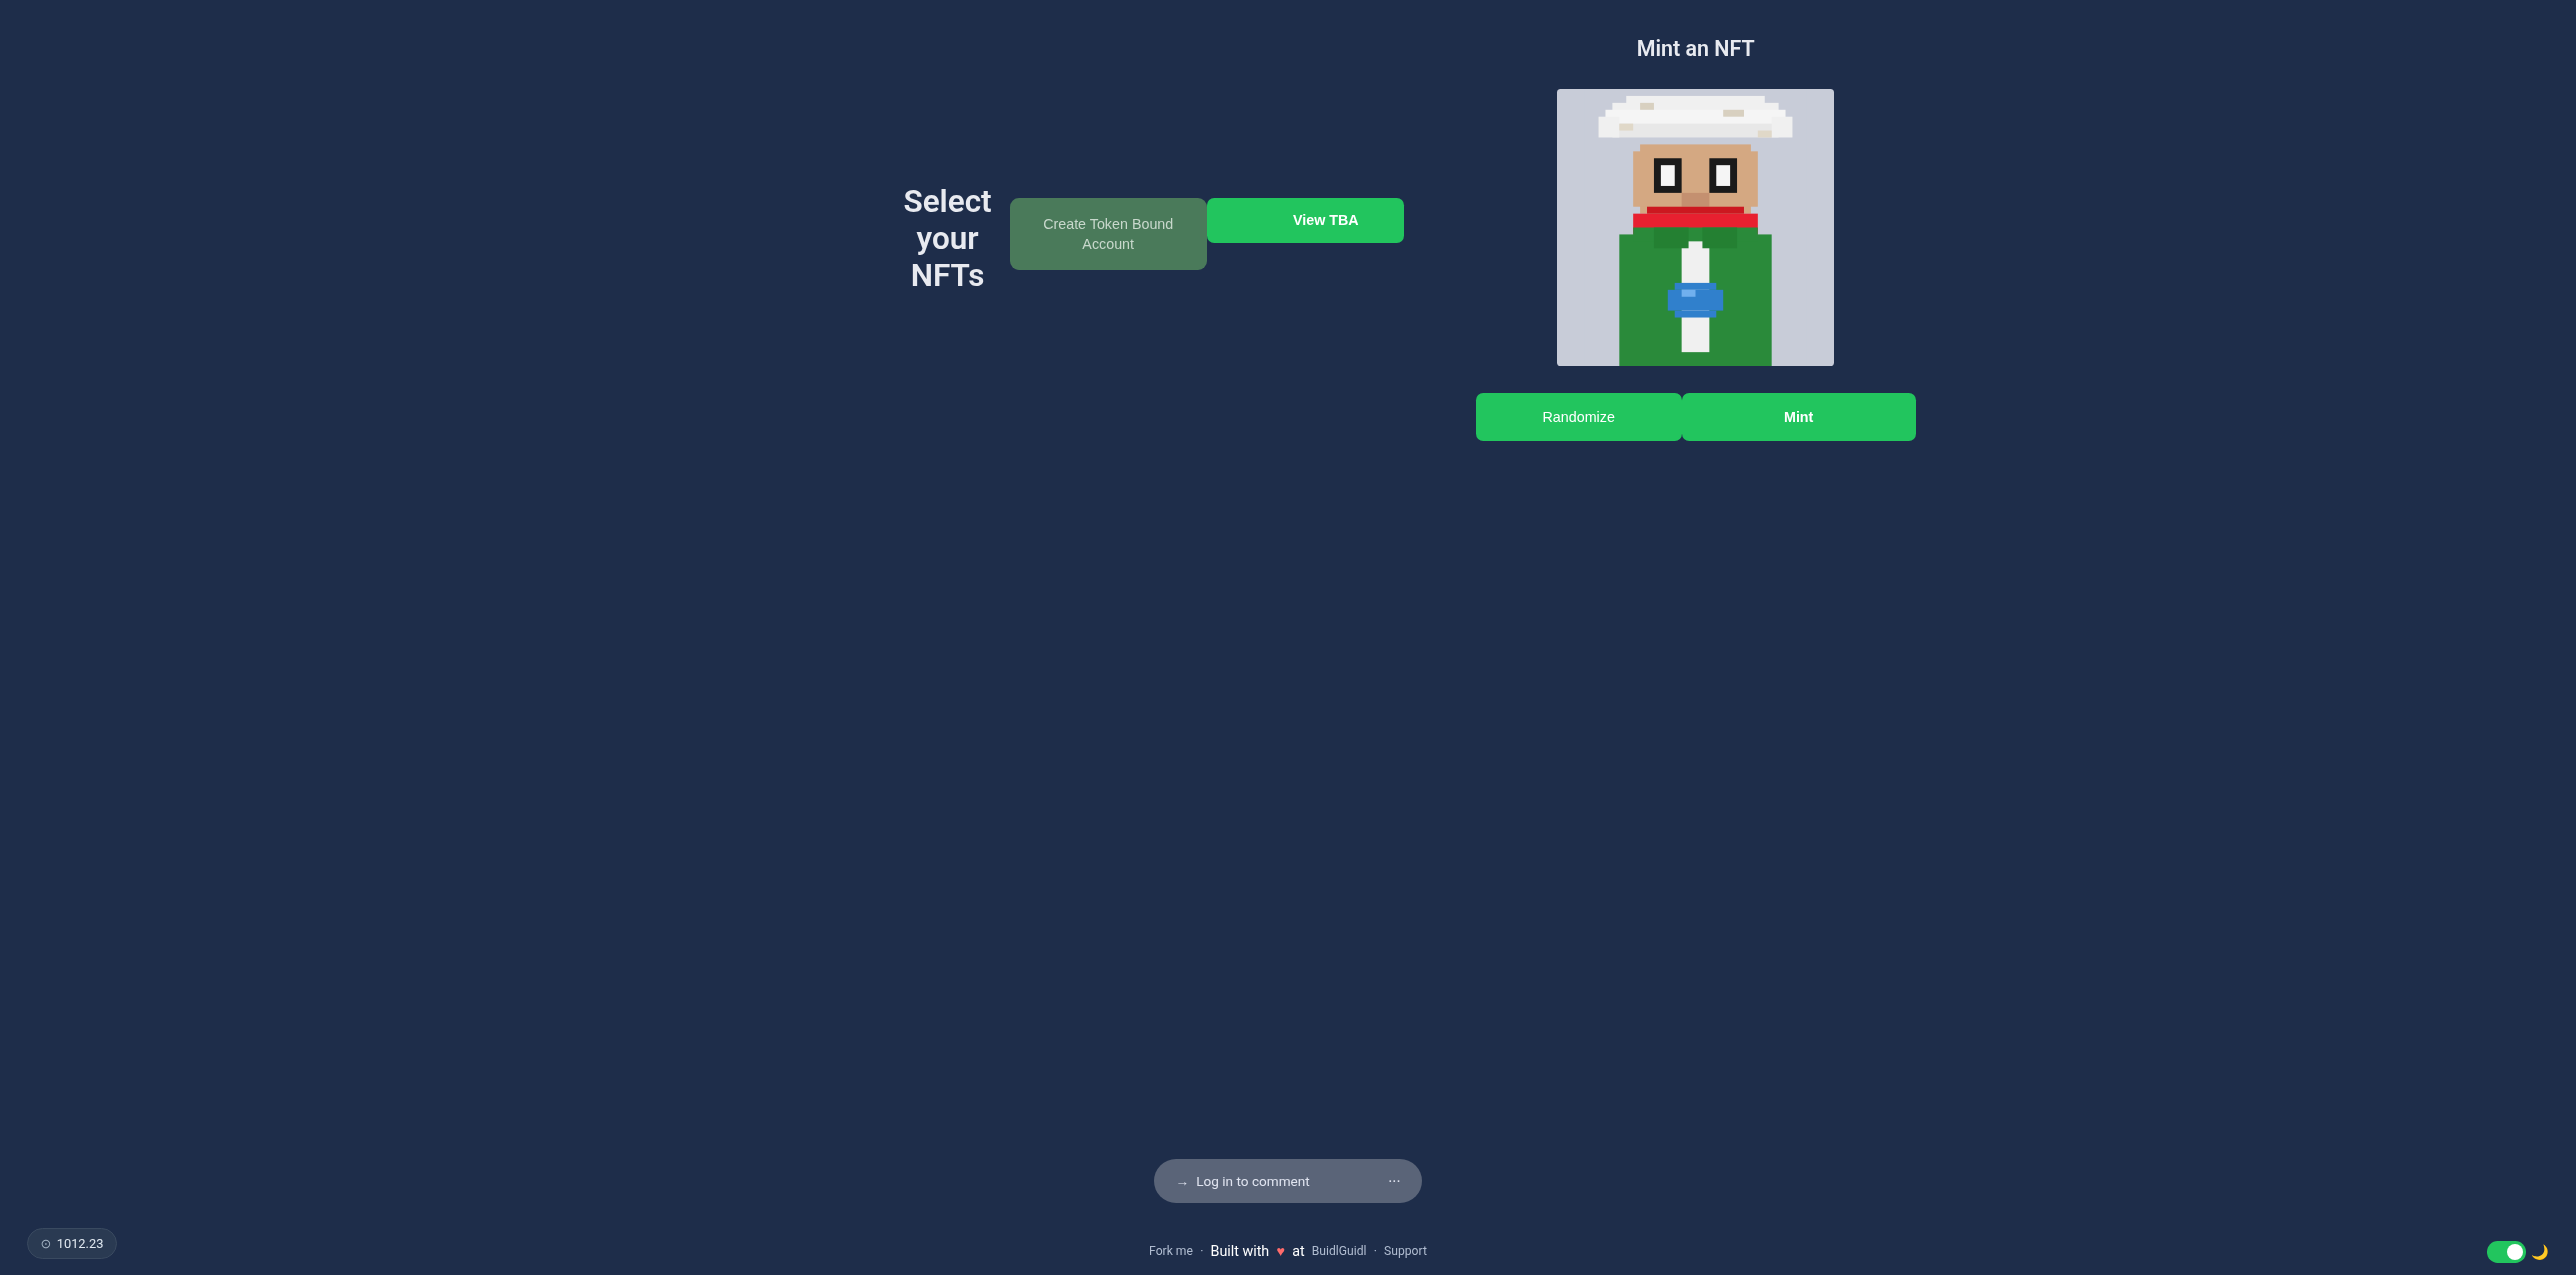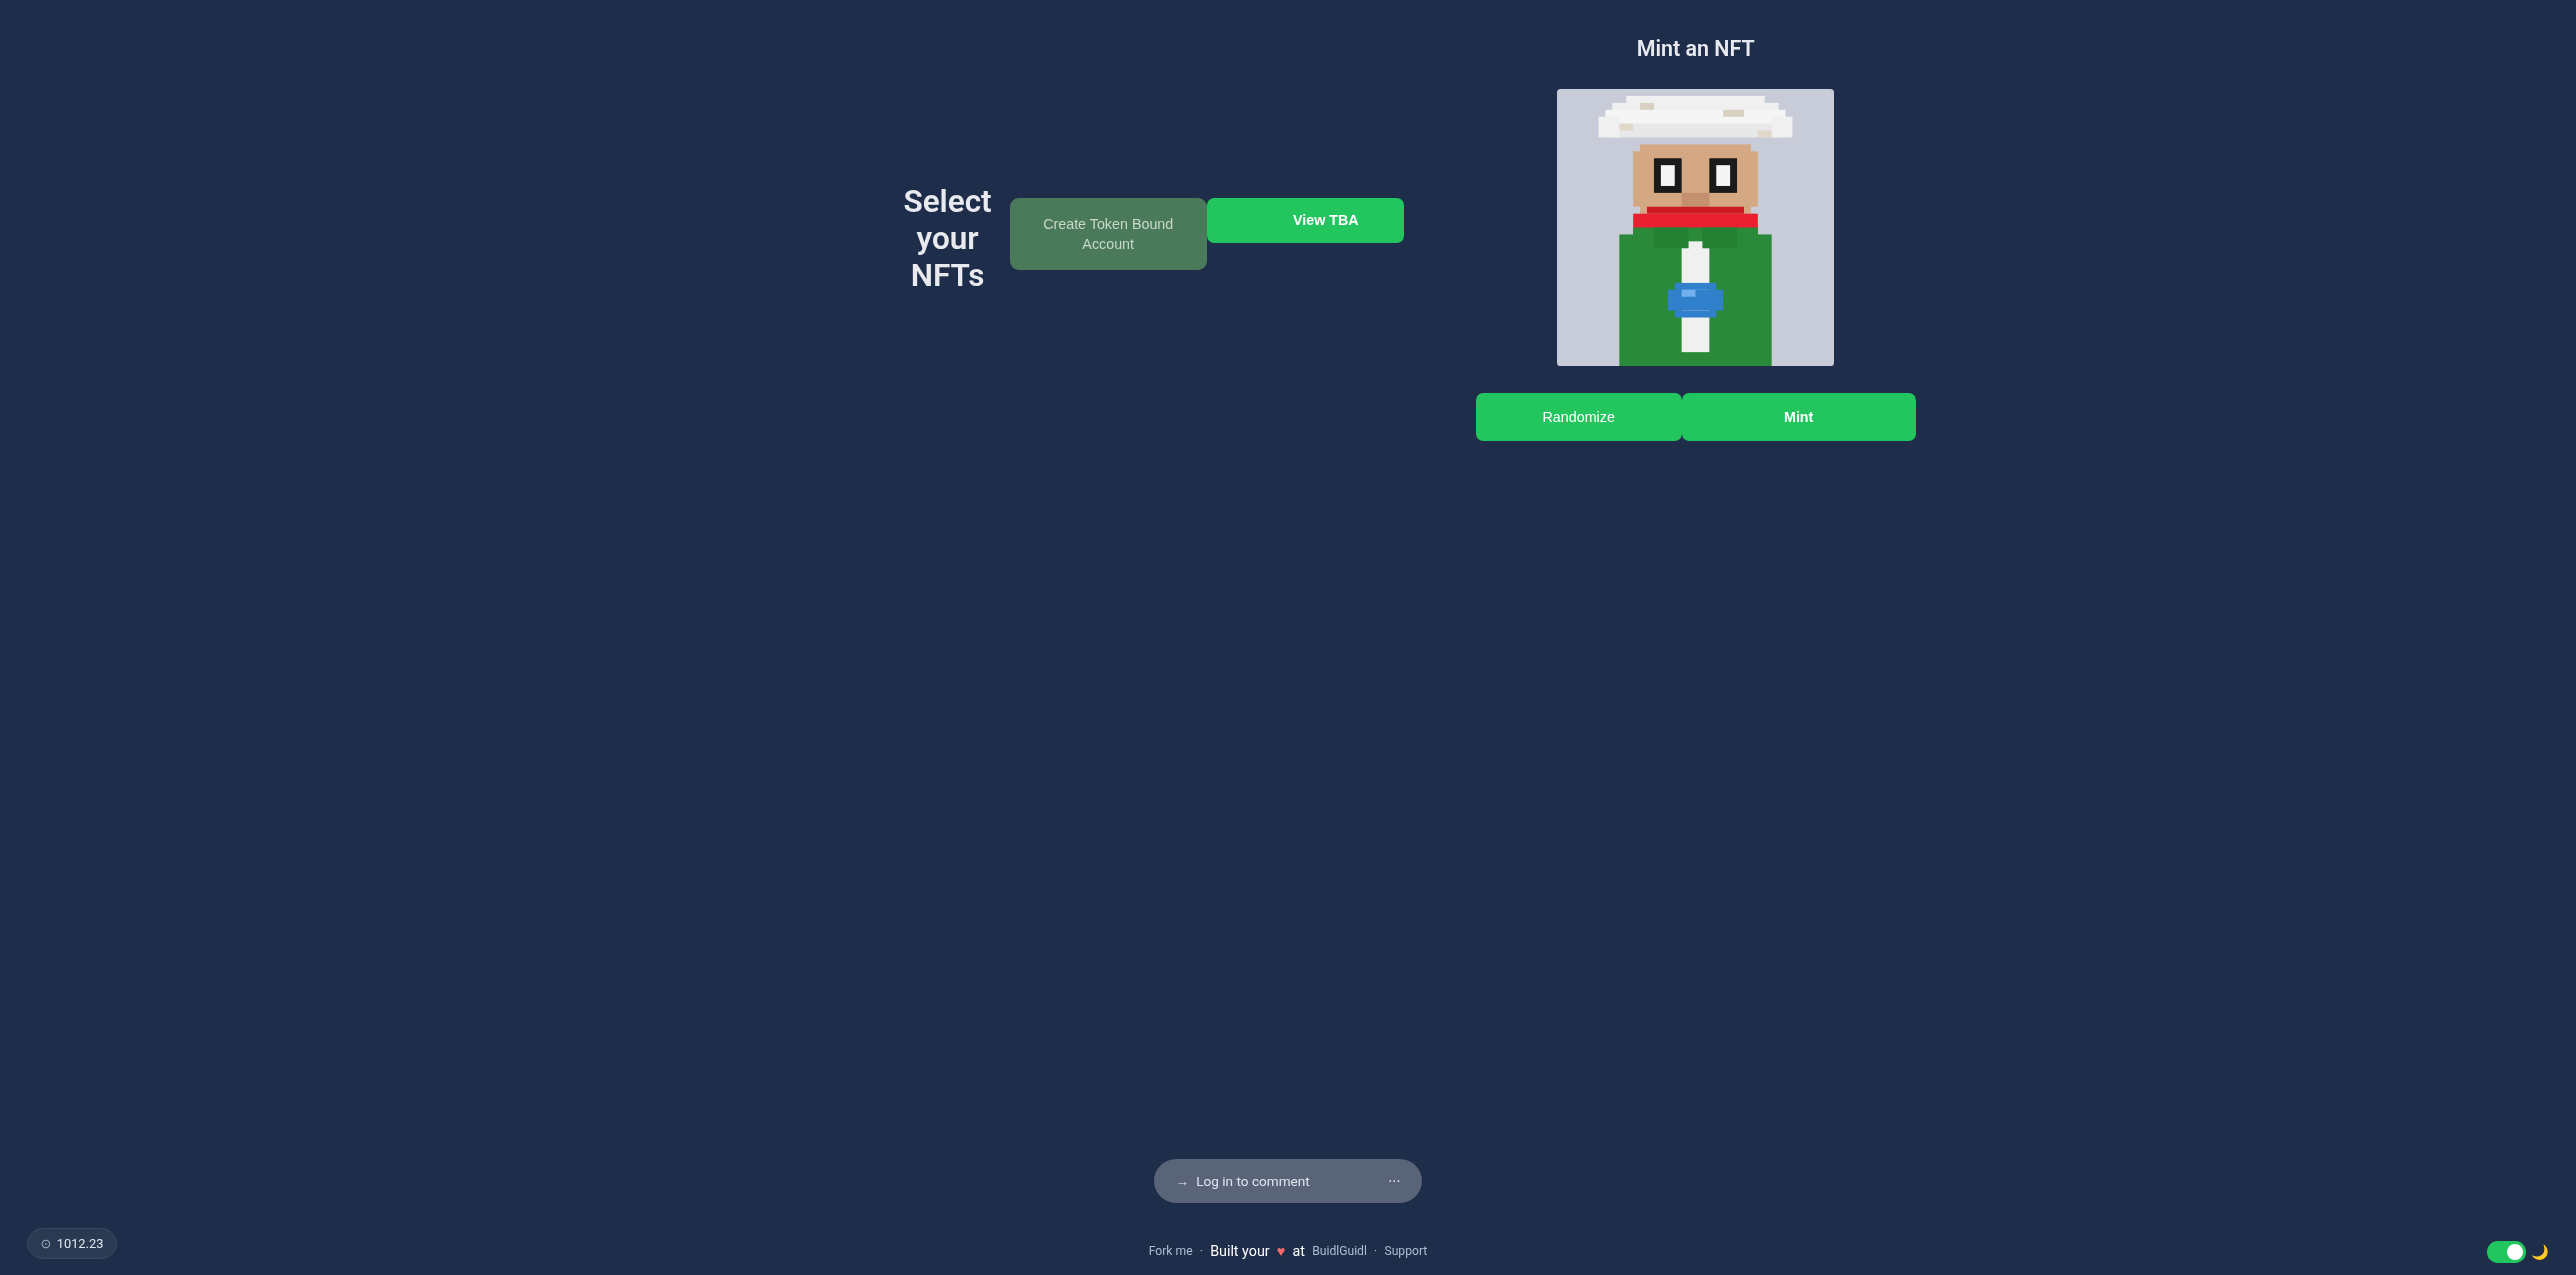--- a/index.html
+++ b/index.html
@@ -328,21 +328,21 @@
   <div class="comment-login">
     <span>→</span>
     <span>Log in to comment</span>
   </div>
   <span class="comment-dots">···</span>
 </div>
 
 <div class="footer">
   <a href="#">Fork me</a>
   <span class="footer-dot">·</span>
-  <span>Built your</span>
+  <span>Built with</span>
   <span class="footer-heart">♥</span>
   <span>at</span>
   <a href="#">BuidlGuidl</a>
   <span class="footer-dot">·</span>
   <a href="#">Support</a>
 </div>
 
 <div class="balance-badge">
   <span class="balance-icon">⊙</span>
   <span>1012.23</span>

